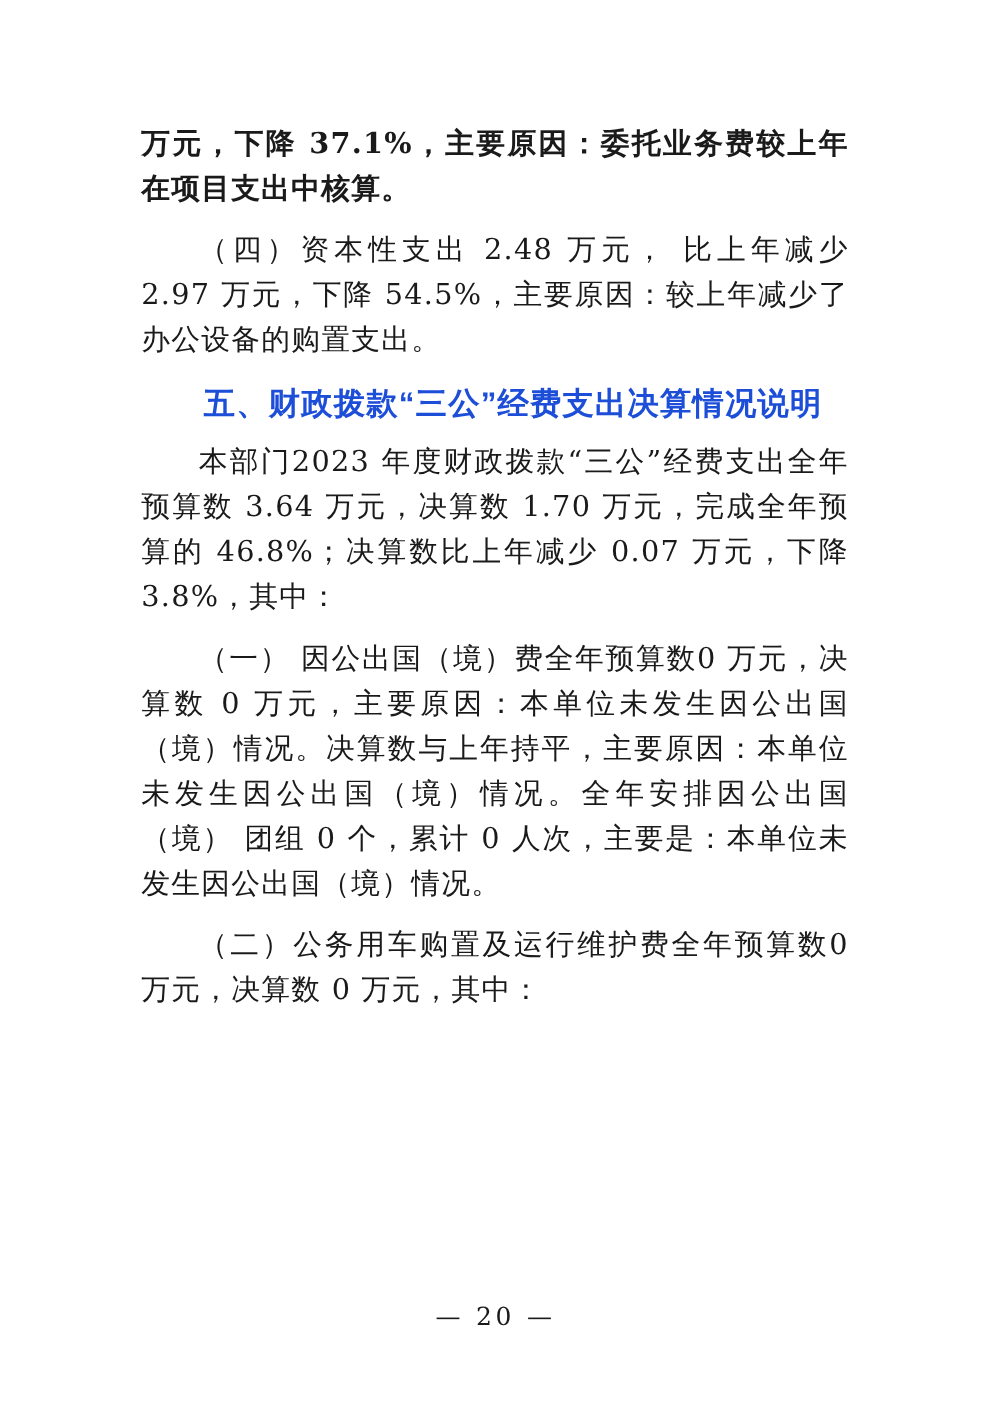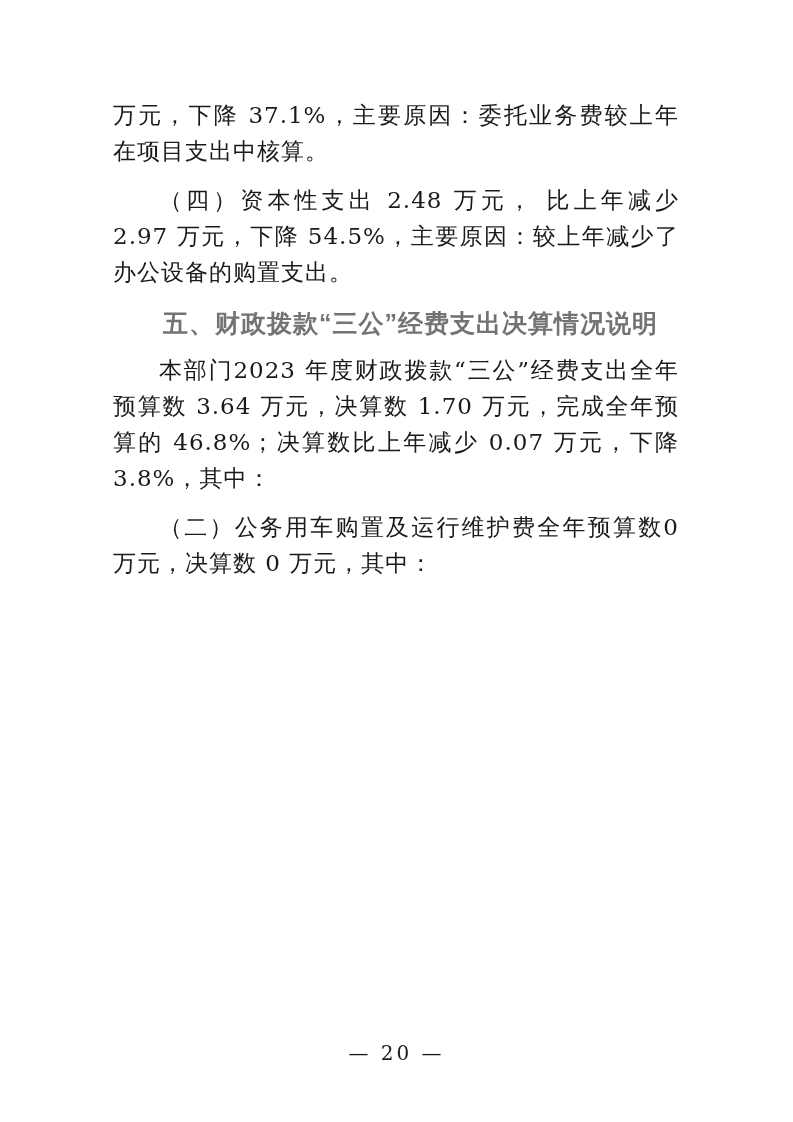--- a/index.html
+++ b/index.html
@@ -27,33 +27,34 @@
     font-size: 23px;
     line-height: 36px;
     letter-spacing: 1px;
     text-align: justify;
     text-justify: inter-ideograph;
     white-space: pre-wrap;
     text-indent: 2em;
   }
   .body-para.no-indent {
     text-indent: 0;
+    font-weight: bold;
   }
   .body-para.extra-space-above {
     margin-top: 0;
   }
   .section-heading {
     margin: 4px 0 9px 0;
     font-family: "Liberation Sans", "DejaVu Sans", sans-serif;
     font-weight: bold;
     font-size: 25px;
     line-height: 40px;
     letter-spacing: 1px;
     text-indent: 2em;
-    color: #737373;
+    color: #1d4ed8;
     white-space: pre-wrap;
   }
   .footer {
     position: absolute;
     left: 0;
     top: 1040px;
     width: 100%;
     text-align: center;
   }
   .page-number {
@@ -72,20 +73,21 @@
 
     <p class="body-para no-indent">万元，下降 37.1%，主要原因：委托业务费较上年在项目支出中核算。</p>
 
 
     <p class="body-para">（四）资本性支出 2.48 万元， 比上年减少 2.97 万元，下降 54.5%，主要原因：较上年减少了办公设备的购置支出。</p>
 
     <h2 class="section-heading">五、财政拨款“三公”经费支出决算情况说明</h2>
 
     <p class="body-para">本部门2023 年度财政拨款“三公”经费支出全年预算数 3.64 万元，决算数 1.70 万元，完成全年预算的 46.8%；决算数比上年减少 0.07 万元，下降 3.8%，其中：</p>
 
+    <p class="body-para">（一） 因公出国（境）费全年预算数0 万元，决算数 0 万元，主要原因：本单位未发生因公出国（境）情况。决算数与上年持平，主要原因：本单位未发生因公出国（境）情况。全年安排因公出国（境） 团组 0 个，累计 0 人次，主要是：本单位未发生因公出国（境）情况。</p>
 
     <p class="body-para extra-space-above">（二）公务用车购置及运行维护费全年预算数0 万元，决算数 0 万元，其中：</p>
 
 
   </div>
 
   <div class="footer">
     <span class="page-number">— 20 —</span>
   </div>
 </div>

